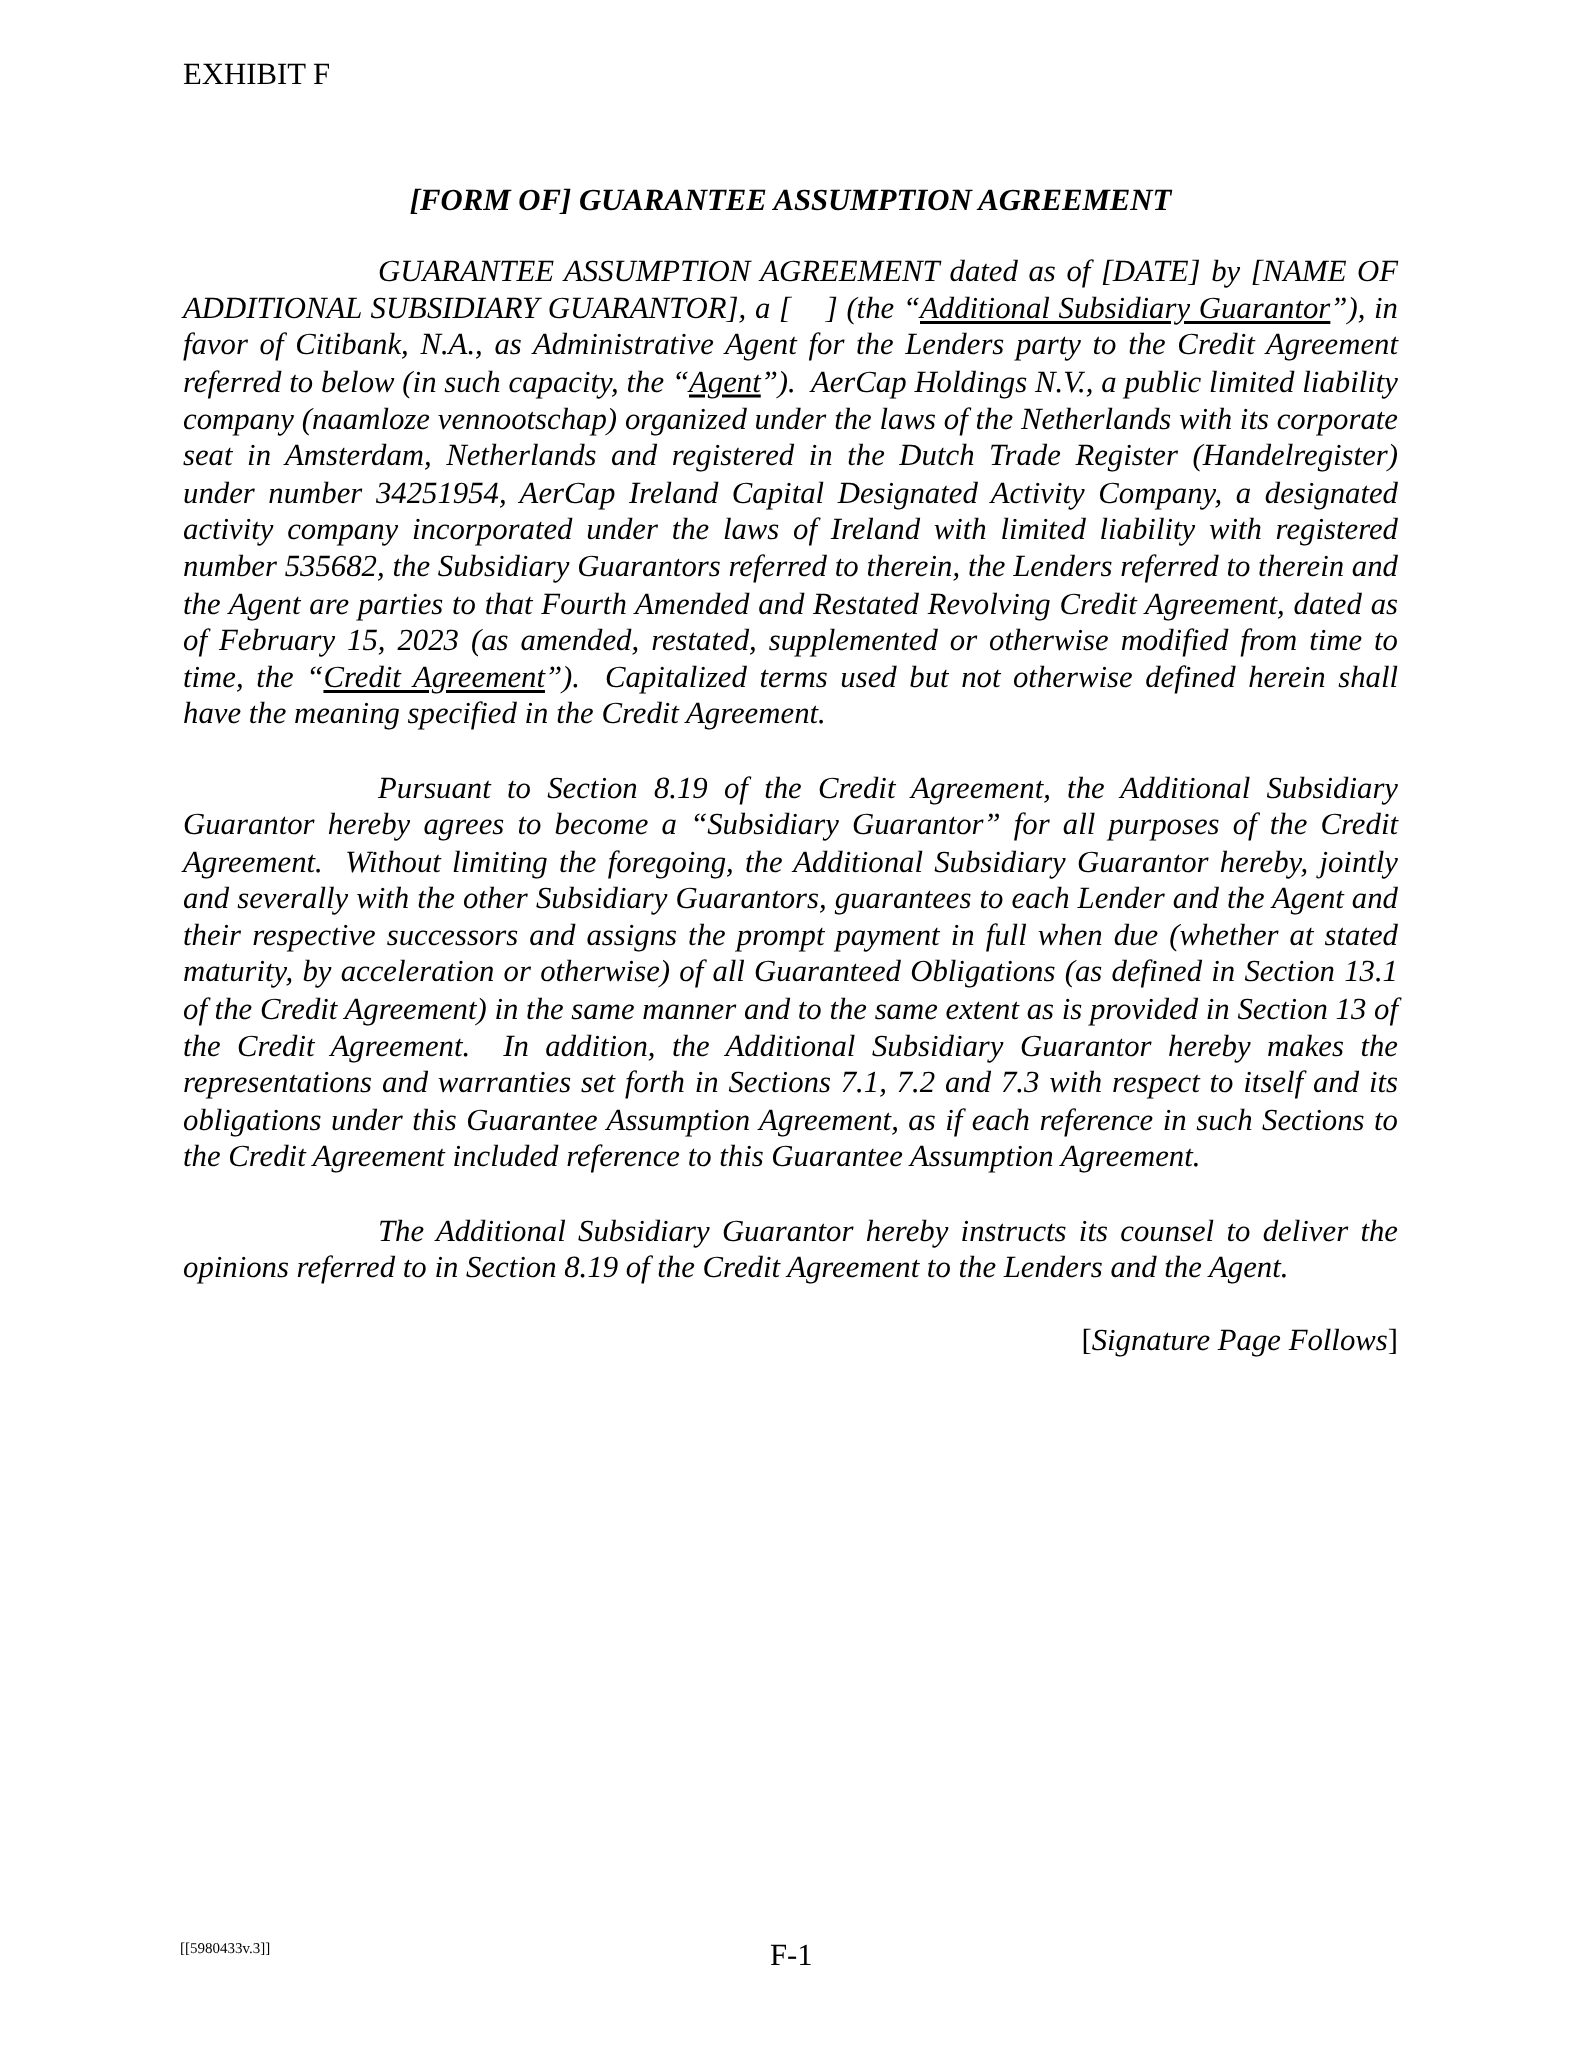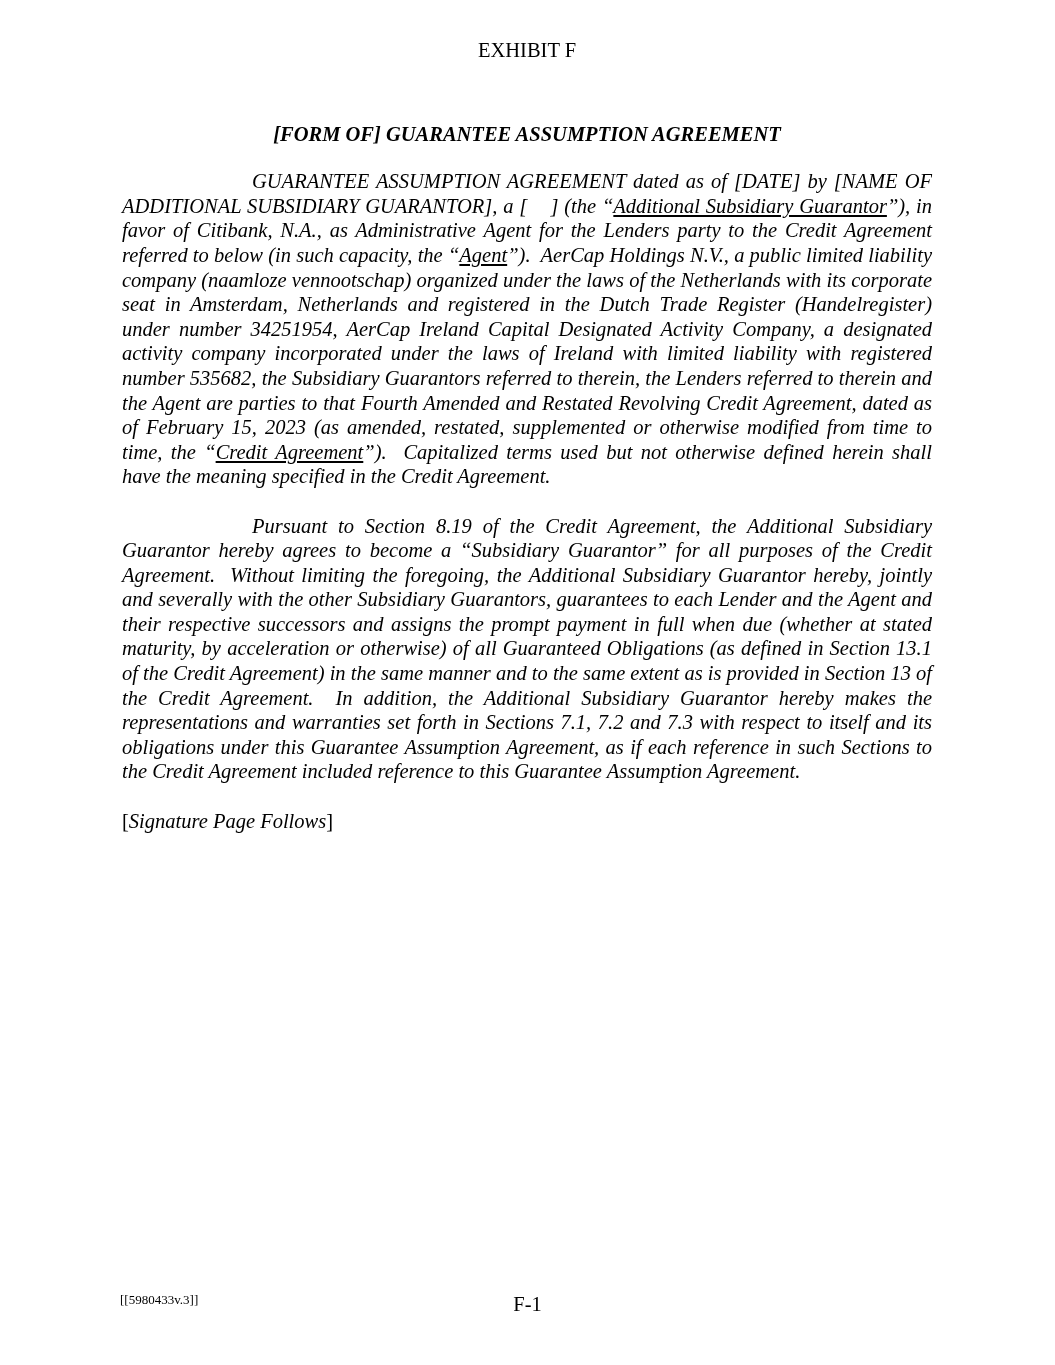--- a/index.html
+++ b/index.html
@@ -19,70 +19,71 @@
     box-sizing: border-box;
     overflow: hidden;
   }
   .content {
     position: absolute;
     top: 38px;
     left: 122px;
     width: 810px;
   }
   .exhibit-row {
-    text-align: center;
+    text-align: left;
   }
   .doc-title {
     text-align: center;
     font-weight: bold;
     margin-top: 59px;
     margin-bottom: 23px;
     font-style: italic;
   }
   p.body-para {
     text-align: justify;
     text-align-last: left;
     text-indent: 130px;
     margin: 0 0 24.6px 0;
     hyphens: none;
     font-style: italic;
     -webkit-hyphens: none;
   }
   .signature-note {
-    text-align: left;
+    text-align: right;
     margin-top: 10px;
   }
   .page-number {
     position: absolute;
     top: 1292px;
     left: 0;
     width: 100%;
     text-align: center;
   }
   .doc-stamp {
     position: absolute;
     top: 1292px;
     left: 120px;
-    font-size: 13px;
+    font-size: 10px;
     line-height: 16px;
   }
 </style>
 </head>
 <body>
 
 <div class="page">
   <div class="content">
     <div class="exhibit-row">EXHIBIT F</div>
 
     <div class="doc-title">[FORM OF] GUARANTEE ASSUMPTION AGREEMENT</div>
 
     <p class="body-para"><span>GUARANTEE ASSUMPTION AGREEMENT dated as of [DATE] by [NAME OF ADDITIONAL SUBSIDIARY GUARANTOR], a [&nbsp;&nbsp;&nbsp;&nbsp;] (the “</span><span style="text-decoration: underline;">Additional Subsidiary Guarantor</span><span>”), in favor of Citibank, N.A., as Administrative Agent for the Lenders party to the Credit Agreement referred to below (in such capacity, the “</span><span style="text-decoration: underline;">Agent</span><span>”).&nbsp; AerCap Holdings N.V., a public limited liability company (naamloze vennootschap) organized under the laws of the Netherlands with its corporate seat in Amsterdam, Netherlands and registered in the Dutch Trade Register (Handelregister) under number 34251954, AerCap Ireland Capital Designated Activity Company, a designated activity company incorporated under the laws of Ireland with limited liability with registered number 535682, the Subsidiary Guarantors referred to therein, the Lenders referred to therein and the Agent are parties to that Fourth Amended and Restated Revolving Credit Agreement, dated as of February 15, 2023 (as amended, restated, supplemented or otherwise modified from time to time, the “</span><span style="text-decoration: underline;">Credit Agreement</span><span>”).&nbsp; Capitalized terms used but not otherwise defined herein shall have the meaning specified in the Credit Agreement.</span></p>
 
     <p class="body-para"><span>Pursuant to Section 8.19 of the Credit Agreement, the Additional Subsidiary Guarantor hereby agrees to become a “Subsidiary Guarantor” for all purposes of the Credit Agreement.&nbsp; Without limiting the foregoing, the Additional Subsidiary Guarantor hereby, jointly and severally with the other Subsidiary Guarantors, guarantees to each Lender and the Agent and their respective successors and assigns the prompt payment in full when due (whether at stated maturity, by acceleration or otherwise) of all Guaranteed Obligations (as defined in Section 13.1 of the Credit Agreement) in the same manner and to the same extent as is provided in Section 13 of the Credit Agreement.&nbsp; In addition, the Additional Subsidiary Guarantor hereby makes the representations and warranties set forth in Sections 7.1, 7.2 and 7.3 with respect to itself and its obligations under this Guarantee Assumption Agreement, as if each reference in such Sections to the Credit Agreement included reference to this Guarantee Assumption Agreement.</span></p>
 
+    <p class="body-para"><span>The Additional Subsidiary Guarantor hereby instructs its counsel to deliver the opinions referred to in Section 8.19 of the Credit Agreement to the Lenders and the Agent.</span></p>
 
     <div class="signature-note"><span>[</span><span style="font-style: italic;">Signature Page Follows</span><span>]</span></div>
   </div>
 
   <div class="page-number">F-1</div>
 
   <div class="doc-stamp">[[5980433v.3]]</div>
 </div>
 
 </body></html>

